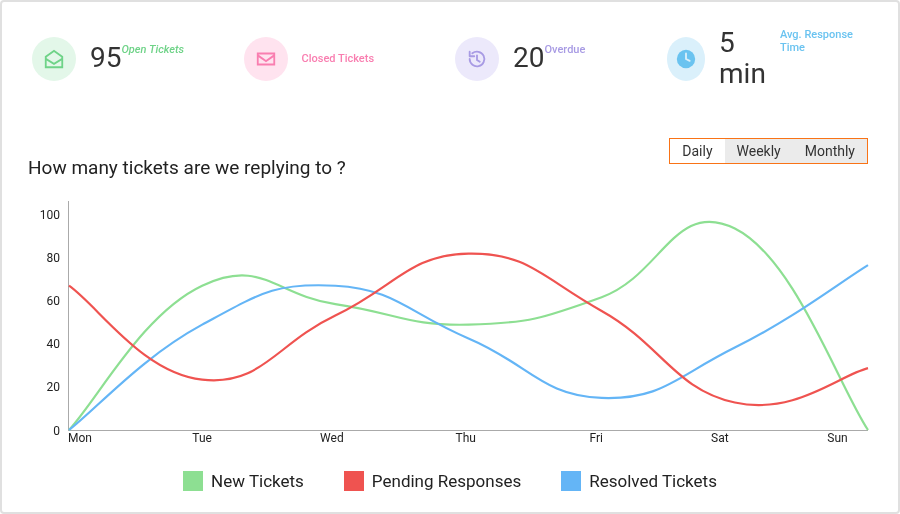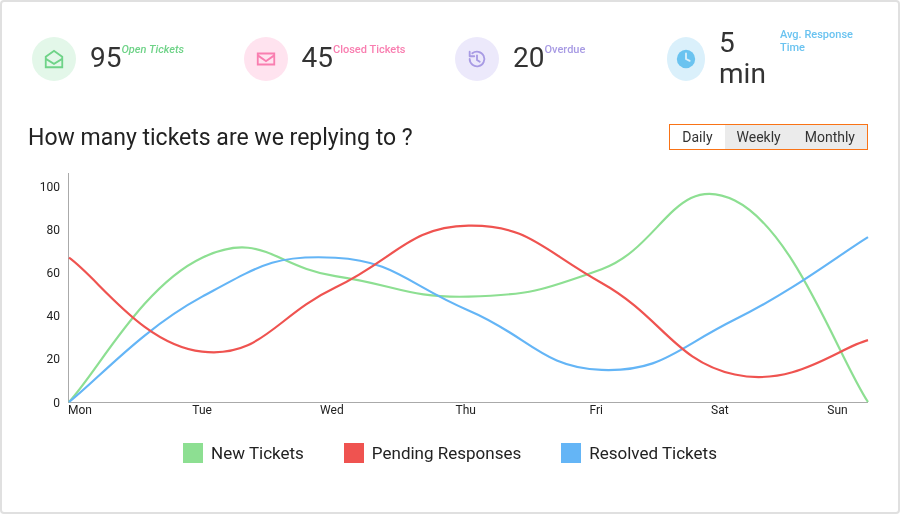--- a/index.html
+++ b/index.html
@@ -43,21 +43,21 @@
   .purple .stat-label { color: #a89be4; }
   .purple svg { stroke: #a89be4; fill: none; stroke-width: 2; }
   .blue .stat-icon { background: #daf0fb; }
   .blue .stat-label { color: #6ac3f0; }
   .blue svg { fill: #6ac3f0; }
 
   .chart-head {
     display: flex; justify-content: space-between; align-items: center;
     padding: 34px 30px 0 26px;
   }
-  .chart-title { font-size: 23px; color: #222; font-weight: 400; }
+  .chart-title { font-size: 19px; color: #222; font-weight: 400; margin-top: 32px; }
   .toggle {
     display: flex; background: #ebebeb; border: 1px solid #f97316;
   }
   .toggle div {
     font-size: 14px; color: #333; padding: 4px 12px; cursor: pointer;
   }
   .toggle .active { background: #fff; }
 
   .chart-area {
     position: relative;
@@ -112,21 +112,20 @@
       <span class="stat-label">Open Tickets</span>
     </div>
   </div>
   <div class="stat-card pink">
     <div class="stat-icon">
       <svg viewBox="0 0 24 24">
           <path d="M2 5h20v14H2V5zm2 2v.4l8 5.6 8-5.6V7H4zm16 3-8 5.6L4 10v7h16v-7z"></path>
         </svg>
     </div>
     <div class="stat-text">
-      <span class="stat-value">45</span>
       <span class="stat-label">Closed Tickets</span>
     </div>
   </div>
   <div class="stat-card purple">
     <div class="stat-icon">
       <svg viewBox="0 0 24 24">
           <path d="M4 12a8 8 0 1 0 2.9-6.2M4 4v5h5" stroke-linecap="round" stroke-linejoin="round"></path>
           <path d="M12 8v5l3 2" stroke-linecap="round"></path>
         </svg>
     </div>

